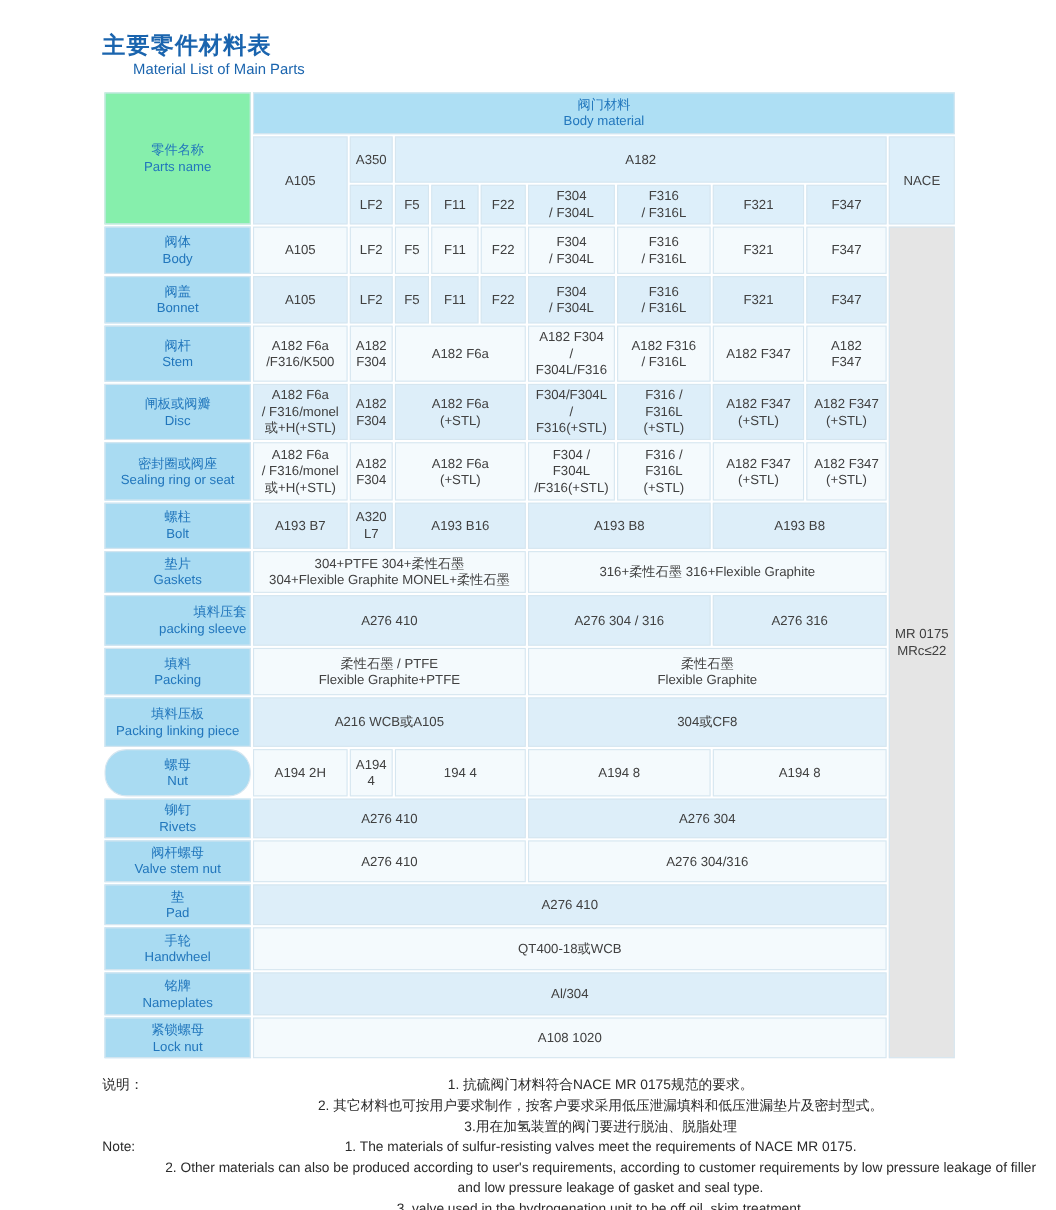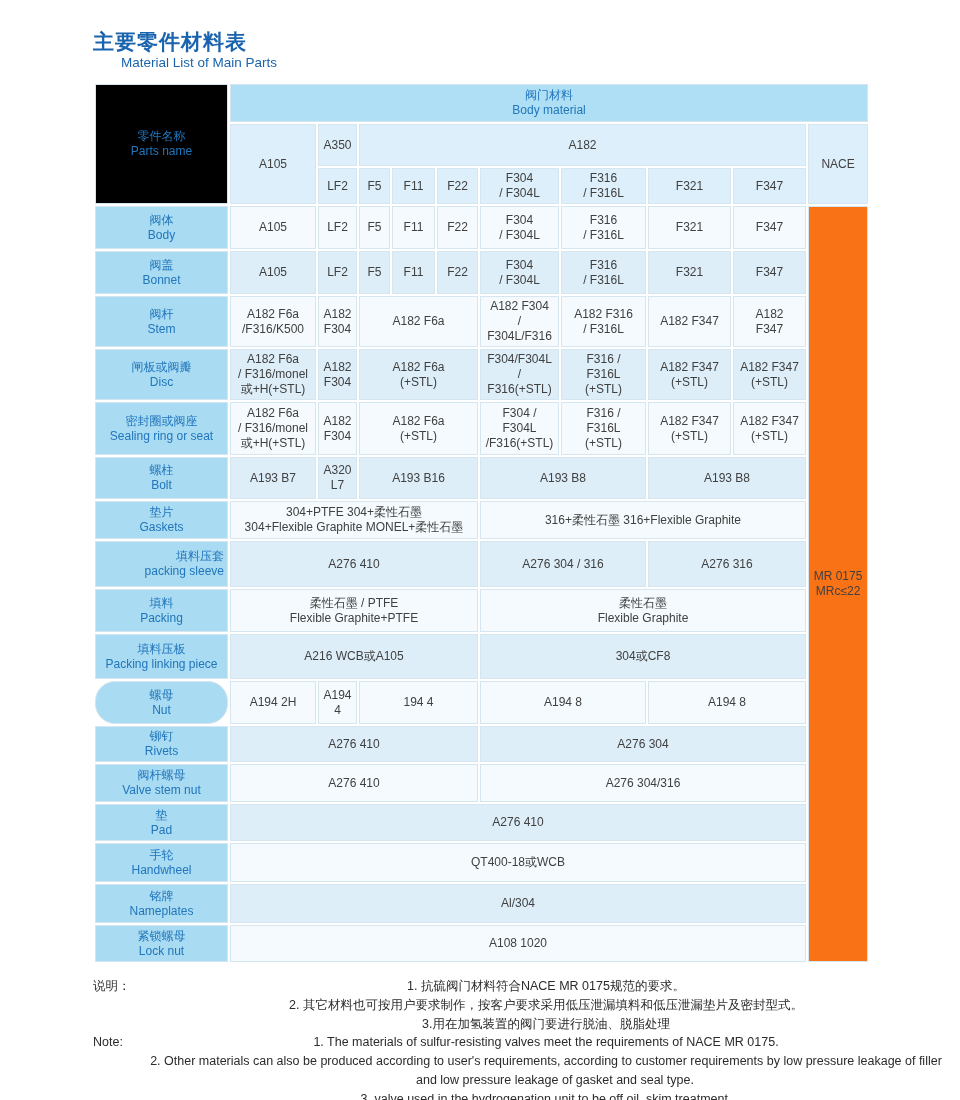--- a/index.html
+++ b/index.html
@@ -50,39 +50,39 @@
     overflow: hidden;
   }
   td.hdr-band {
     background: #aedff4;
     color: #2176bc;
     font-size: 12.5px;
     height: 38px;
     margin-left: 36px;
   }
   td.hdr-left {
-    background: #000000;
+    background: #86efac;
     color: #2176bc;
     font-size: 12.5px;
   }
   td.sub {
     background: #ddeffa;
     color: #404040;
   }
   tr.h2row td { height: 42px; }
   tr.h3row td { height: 36px; }
   td.rowhdr {
     background: #a9dbf2;
     color: #2176bc;
     font-size: 12.5px;
   }
   td.cell.even { background: #f4fafd; }
   td.cell.odd  { background: #ddeef9; }
   td.nace-span {
-    background: #f97316;
+    background: #e5e5e5;
     color: #404040;
   }
   .notes {
     width: 860px;
     margin-top: 13px;
     font-size: 12.5px;
     color: #2b2b2b;
     line-height: 1.5;
   }
   .note-group { display: flex; }

